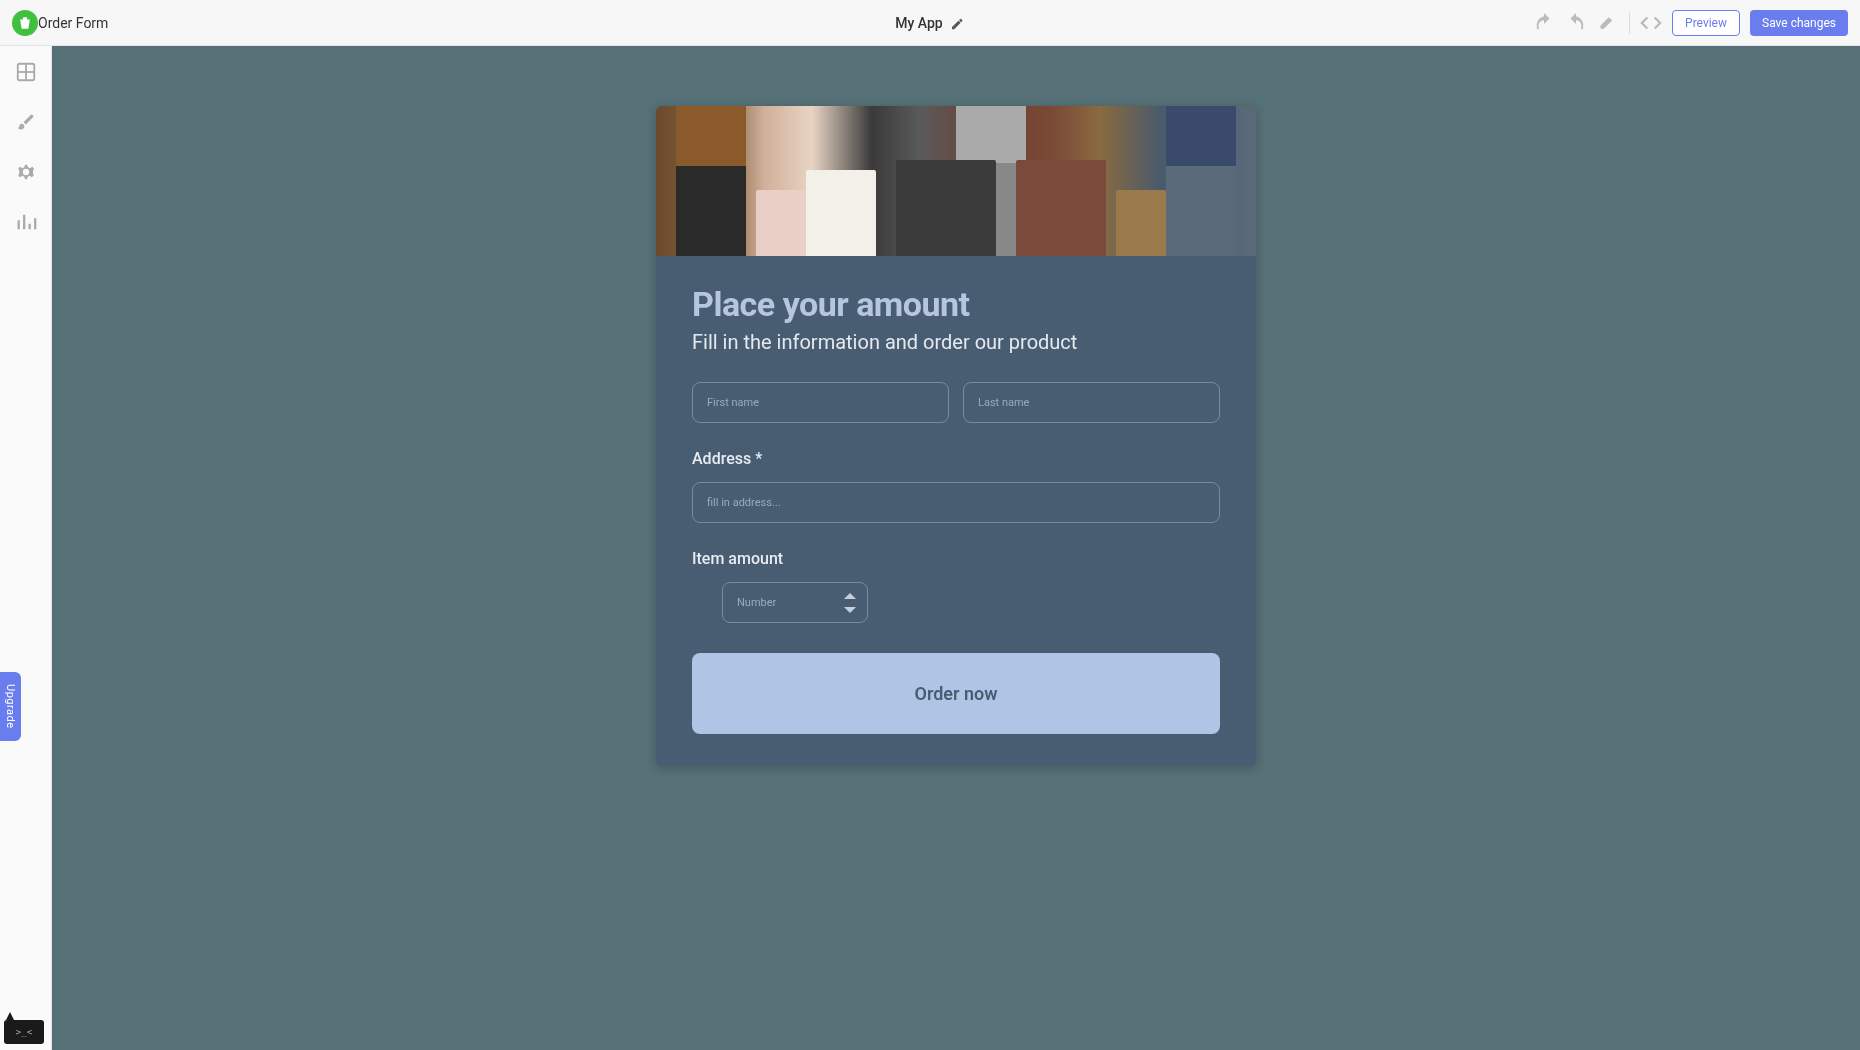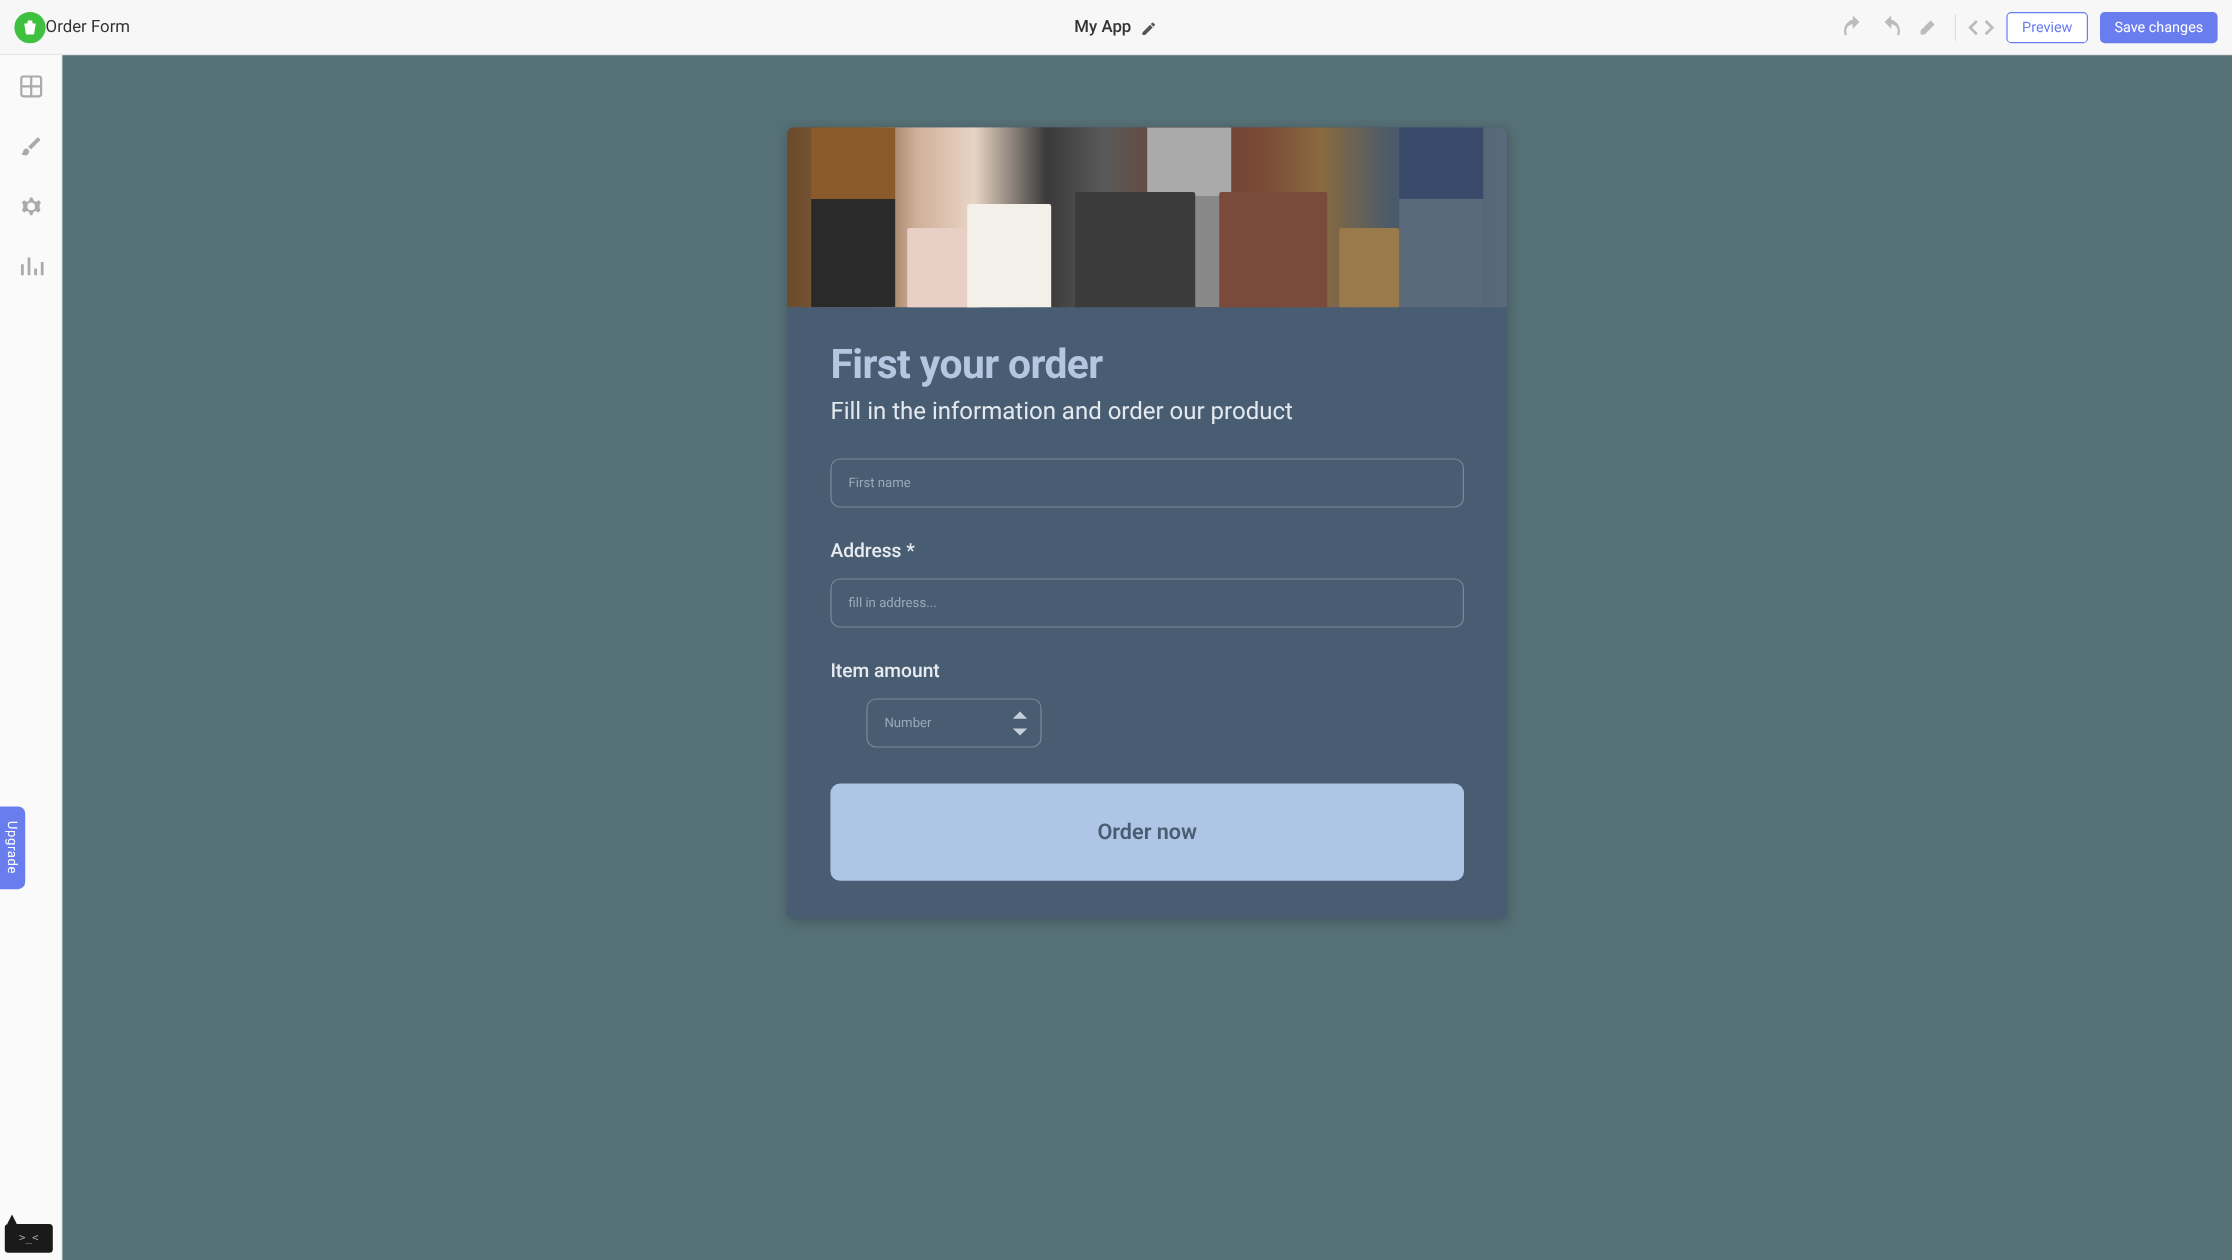--- a/index.html
+++ b/index.html
@@ -152,25 +152,26 @@
       <div class="person p1"></div>
       <div class="person p2"></div>
       <div class="person p3"></div>
       <div class="bag b1"></div>
       <div class="bag b2"></div>
       <div class="bag b3"></div>
       <div class="bag b4"></div>
       <div class="bag b5"></div>
     </div>
     <div class="card-body">
-      <div class="title">First your order</div>
+      <div class="title">Place your amount</div>
       <div class="subtitle">Fill in the information and order our product</div>
 
       <div class="row">
         <input class="input" placeholder="First name" style="">
+        <input class="input" placeholder="Last name" style="">
       </div>
 
       <div class="field-label">Address *</div>
       <div class="row">
         <input class="input full" placeholder="fill in address..." style="">
       </div>
 
       <div class="field-label">Item amount</div>
       <div class="num-wrap">
         <input class="input" placeholder="Number" style="">

